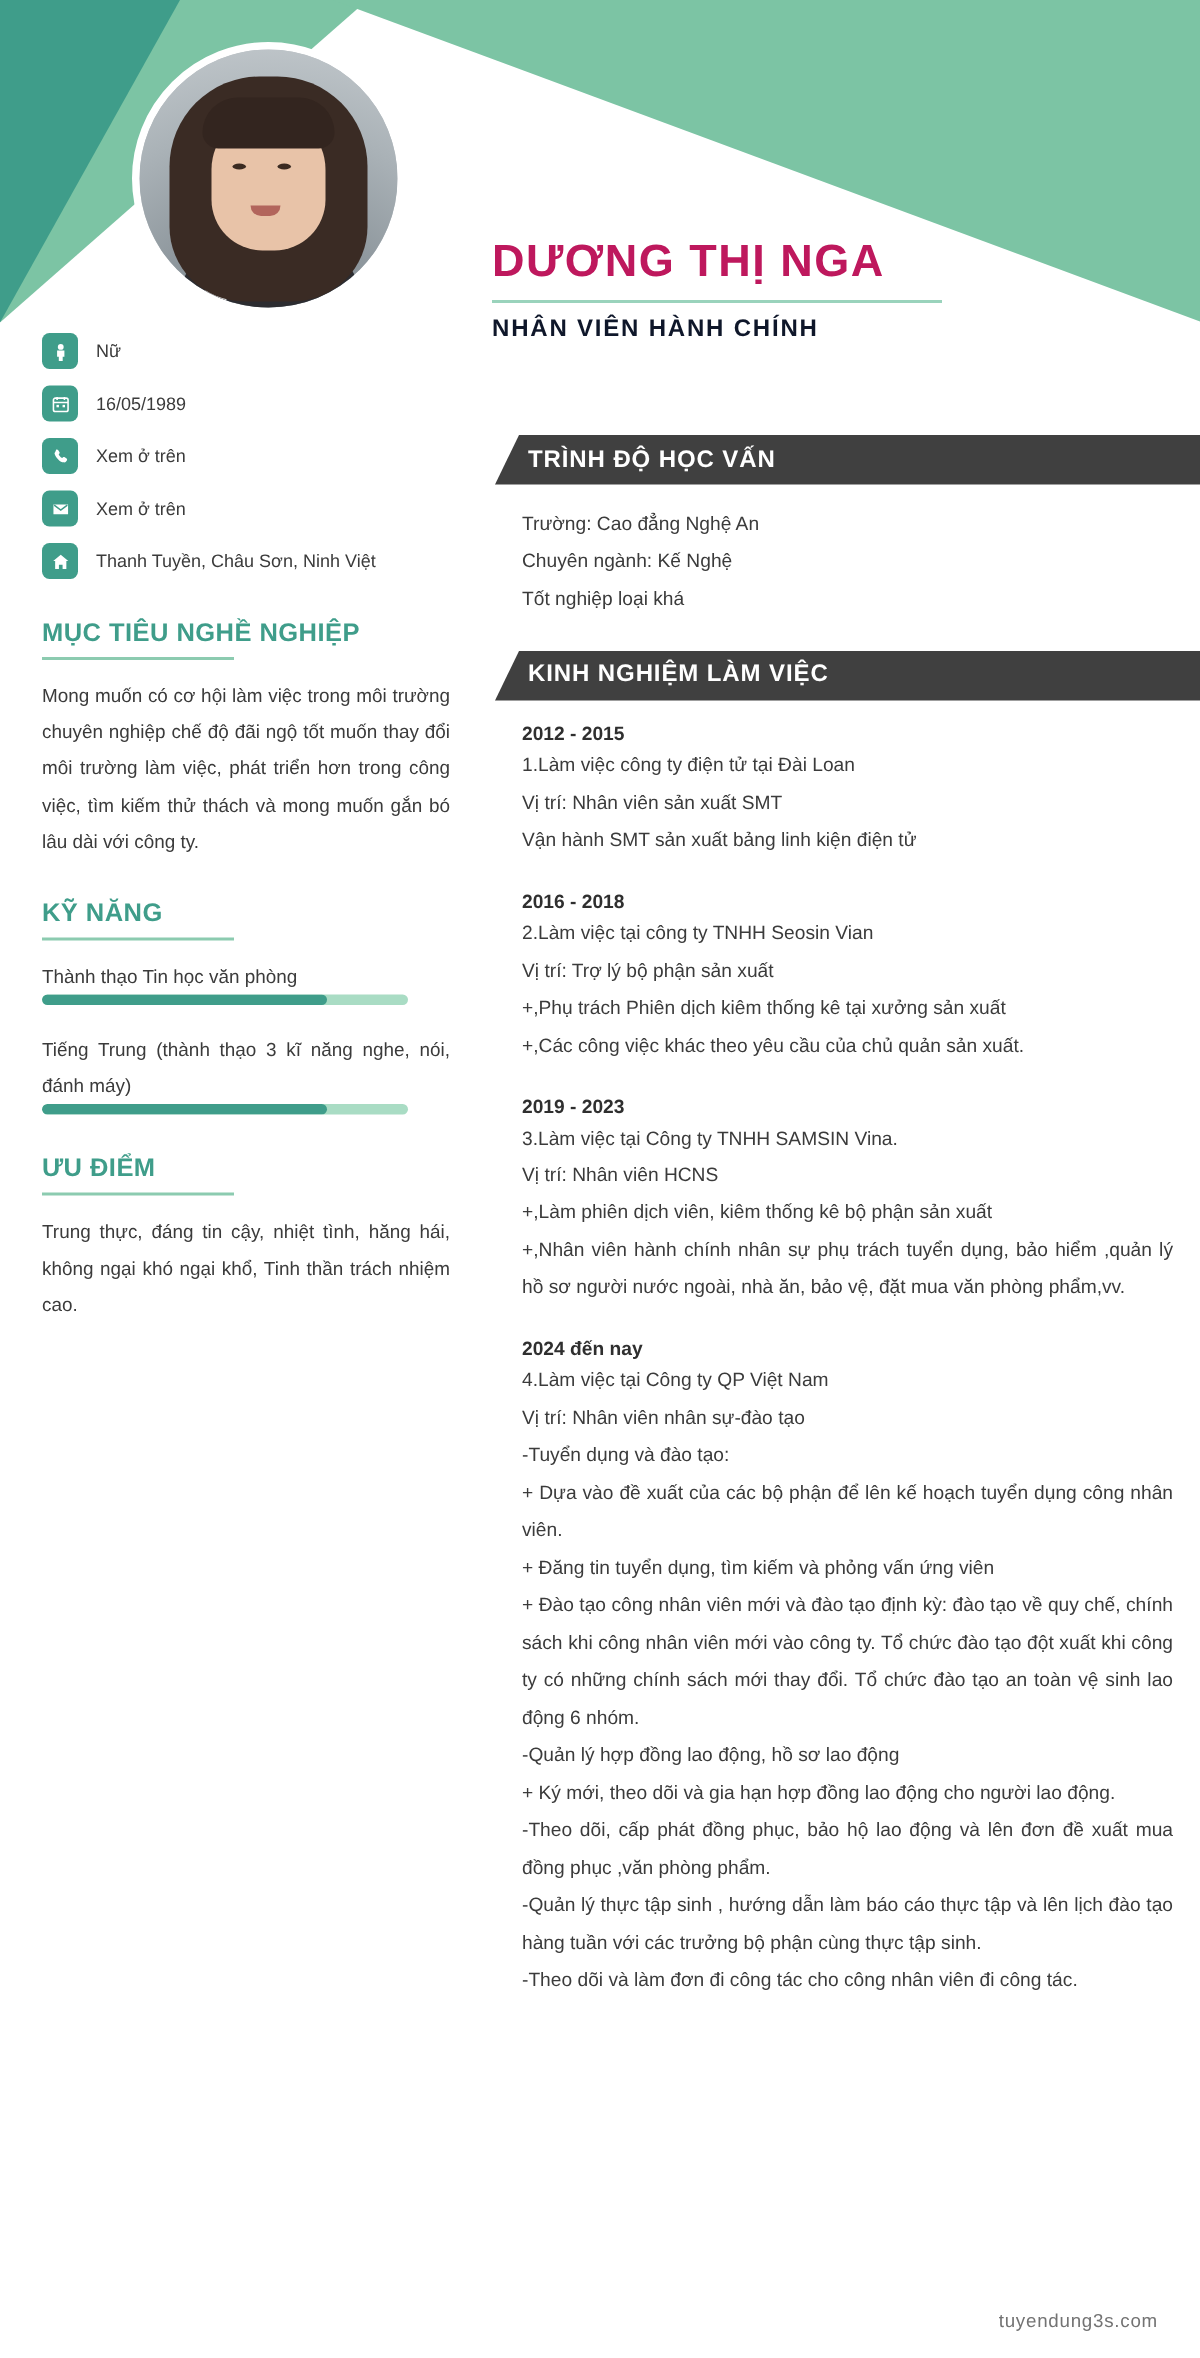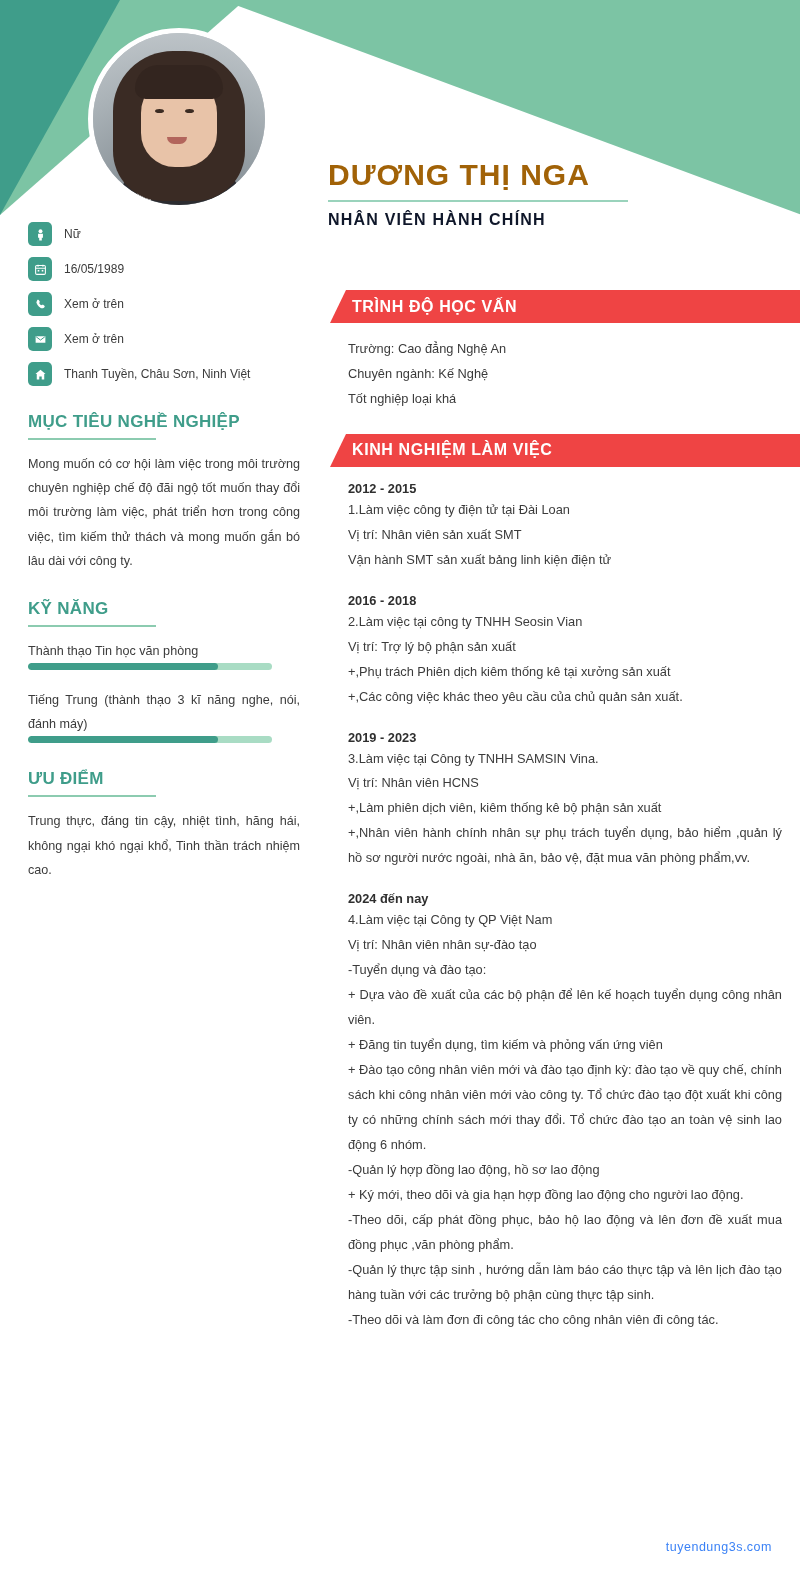--- a/index.html
+++ b/index.html
@@ -95,21 +95,21 @@
   .photo .ph-badge {
     position: absolute; left: 44px; top: 152px;
     width: 14px; height: 18px; background: #dcdcdc;
     border-radius: 2px;
   }
 
   
   .name-block { position: absolute; left: 328px; top: 158px; width: 450px; }
   .name {
     font-size: 30px; font-weight: bold; letter-spacing: 1px;
-    color: #a16207; margin: 0 0 8px 0;
+    color: #be185d; margin: 0 0 8px 0;
   }
   .name-rule { width: 300px; height: 2px; background: #9ad3bc; margin-bottom: 9px; }
   .job-title {
     font-size: 16px; font-weight: bold; letter-spacing: 1.2px;
     color: #0f172a; margin: 0;
   }
 
   
   .left-col {
     position: absolute; left: 28px; top: 222px; width: 272px;
@@ -149,21 +149,21 @@
     display: block; height: 100%; border-radius: 4px;
     background: #3f9d8a;
   }
 
   
   .right-col {
     position: absolute; left: 330px; top: 290px; width: 470px;
   }
   .rsec-head {
     position: relative; height: 33px; margin-bottom: 14px;
-    background: #ef4444; display: flex; align-items: center;
+    background: #404040; display: flex; align-items: center;
   }
   .rsec-head::before {
     content: ""; position: absolute; left: 0; top: 0;
     width: 0; height: 0;
     border-top: 33px solid #ffffff;
     border-right: 16px solid transparent;
   }
   .rsec-title {
     position: relative; z-index: 2;
     padding-left: 22px; color: #ffffff;
@@ -177,21 +177,21 @@
   }
   .period {
     font-size: 12.8px; font-weight: bold; color: #2f2f2f;
     margin: 0 0 2px 0;
   }
   .job-block { margin-bottom: 20px; }
   .job-block:last-child { margin-bottom: 0; }
 
   .watermark {
     position: absolute; right: 28px; bottom: 18px;
-    font-size: 12.5px; color: #3b82f6; letter-spacing: 0.5px;
+    font-size: 12.5px; color: #737373; letter-spacing: 0.5px;
   }
 </style>
 </head>
 <body>
 
 <div id="page">
 
   <div class="hdr-wrap">
     <div class="hdr-green"></div>
     <div class="hdr-teal"></div>

